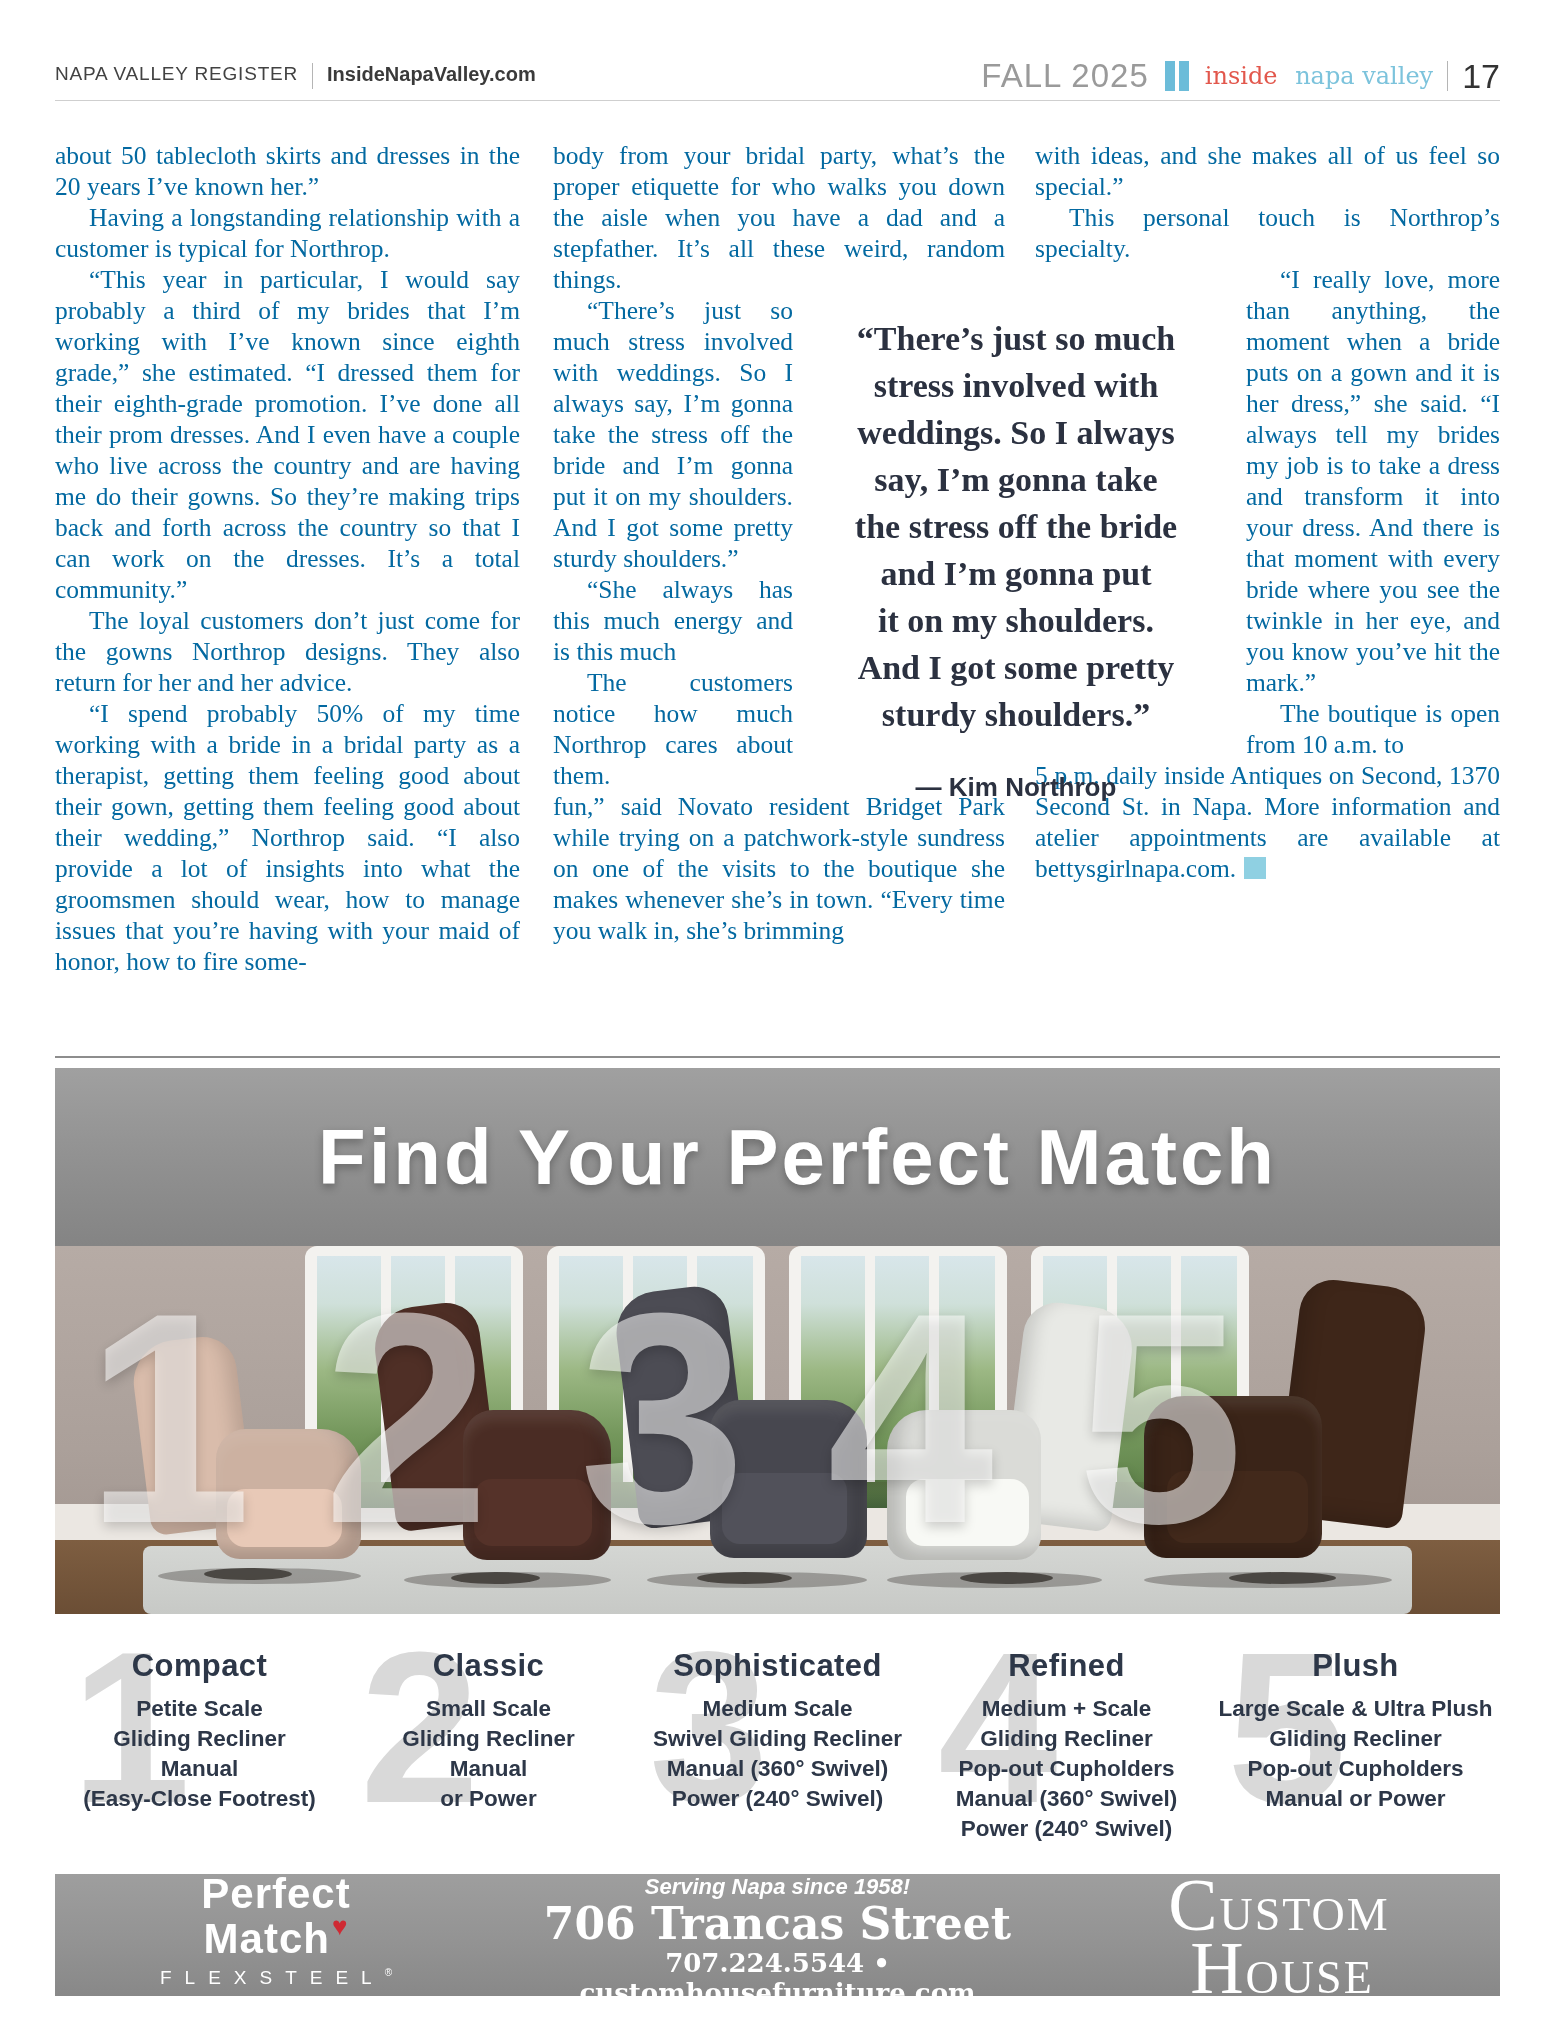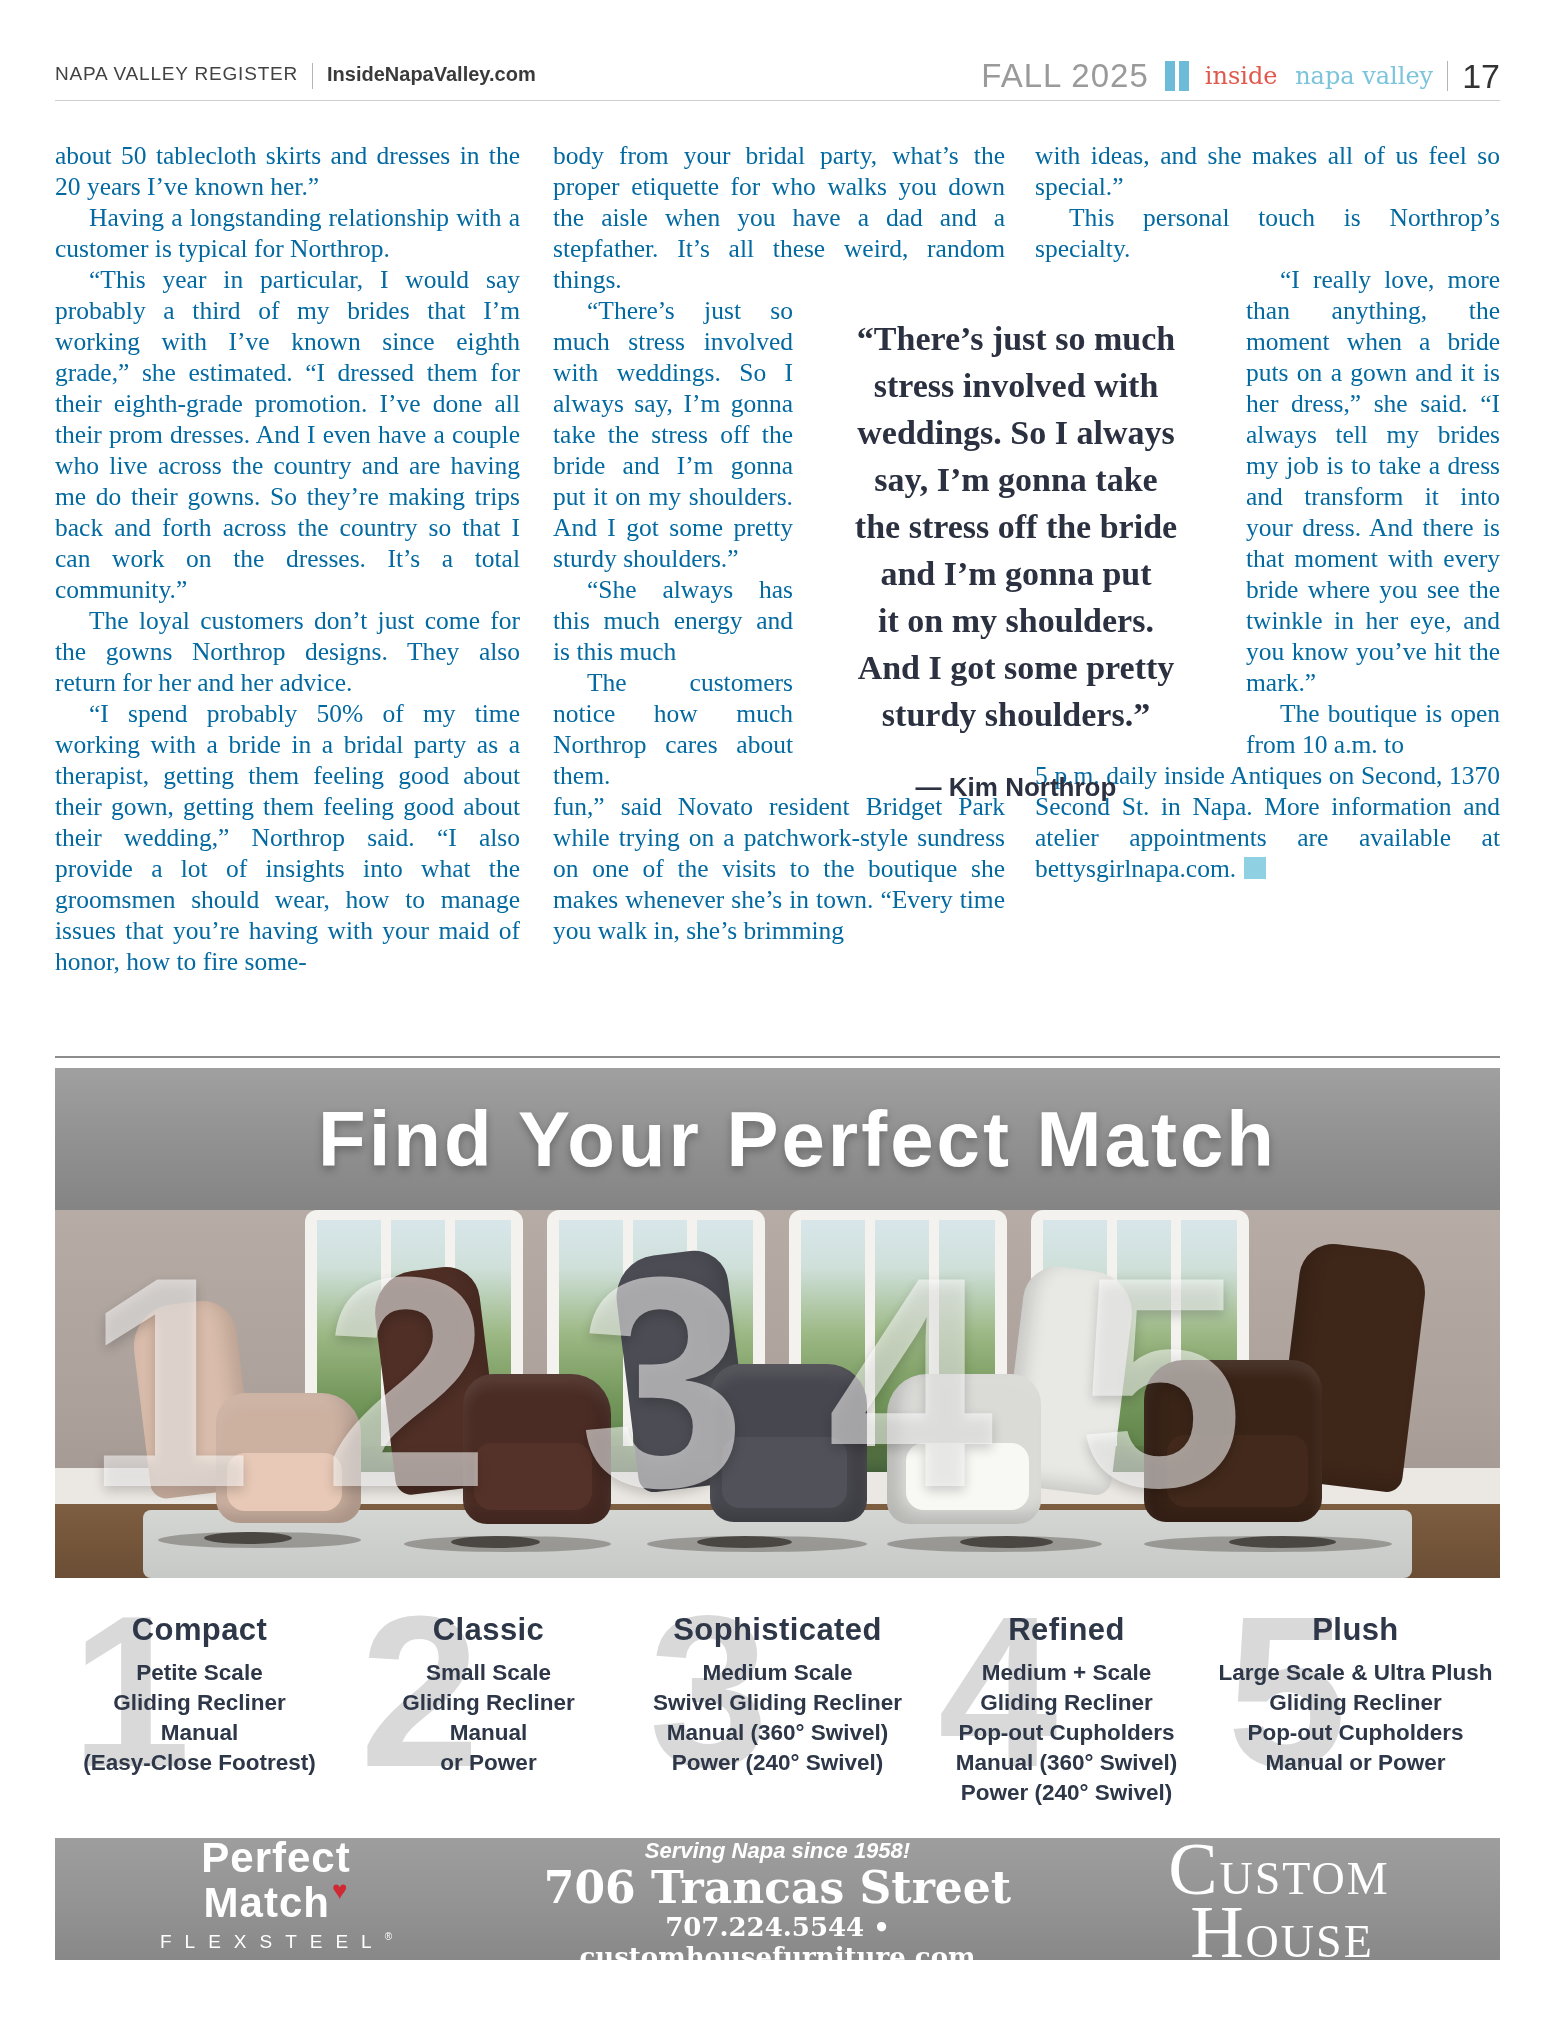--- a/index.html
+++ b/index.html
@@ -38,21 +38,21 @@
            vertical-align:-2px;margin-left:8px;}
 
   .pullquote{position:absolute;left:815px;top:268px;width:402px;text-align:center;
              font-weight:700;font-size:34px;line-height:47px;color:#2b3140;white-space:pre-line;}
   .pq-attr{margin-top:26px;font-family:"Liberation Sans",sans-serif;font-size:26px;
            font-weight:700;color:#2b3140;white-space:normal;}
 
   
   .ad-rule{position:absolute;left:55px;width:1445px;top:1056px;border-top:2px solid #8d8d8d;}
   .ad{position:absolute;left:55px;top:1068px;width:1445px;height:892px;}
-  .banner{height:142px;background:linear-gradient(180deg,#a0a0a0 0%,#909090 55%,#848484 100%);
+  .banner{height:178px;background:linear-gradient(180deg,#a0a0a0 0%,#909090 55%,#848484 100%);
           display:flex;align-items:center;justify-content:center;padding-left:40px;}
   .banner-title{font-family:"Liberation Sans",sans-serif;font-weight:700;font-size:78px;
                 color:#fff;letter-spacing:3px;text-shadow:0 4px 8px rgba(0,0,0,.28);}
 
   
   .photo{position:relative;height:368px;background:linear-gradient(180deg,#b6aba5 0%,#aba09a 55%,#9d918b 100%);overflow:hidden;}
   .win{position:absolute;top:0;width:218px;height:258px;background:#f3f2ef;
        border-radius:12px 12px 0 0;padding:10px 12px;box-sizing:border-box;z-index:0;}
   .glass{position:relative;width:100%;height:100%;
          background:linear-gradient(180deg,#d8e6ea 0%,#cfe0da 20%,#9cb884 48%,#74975c 75%,#5c8048 100%);}

